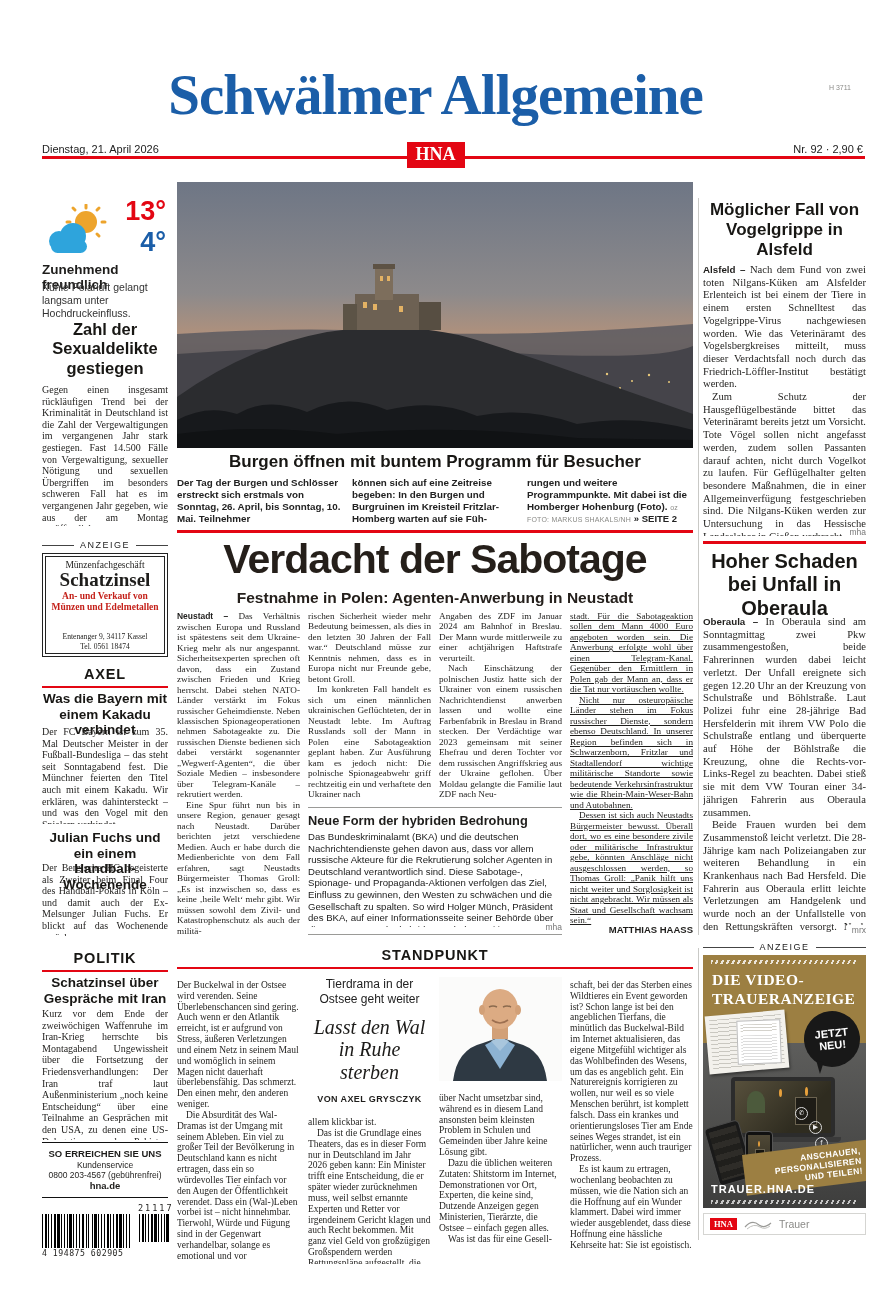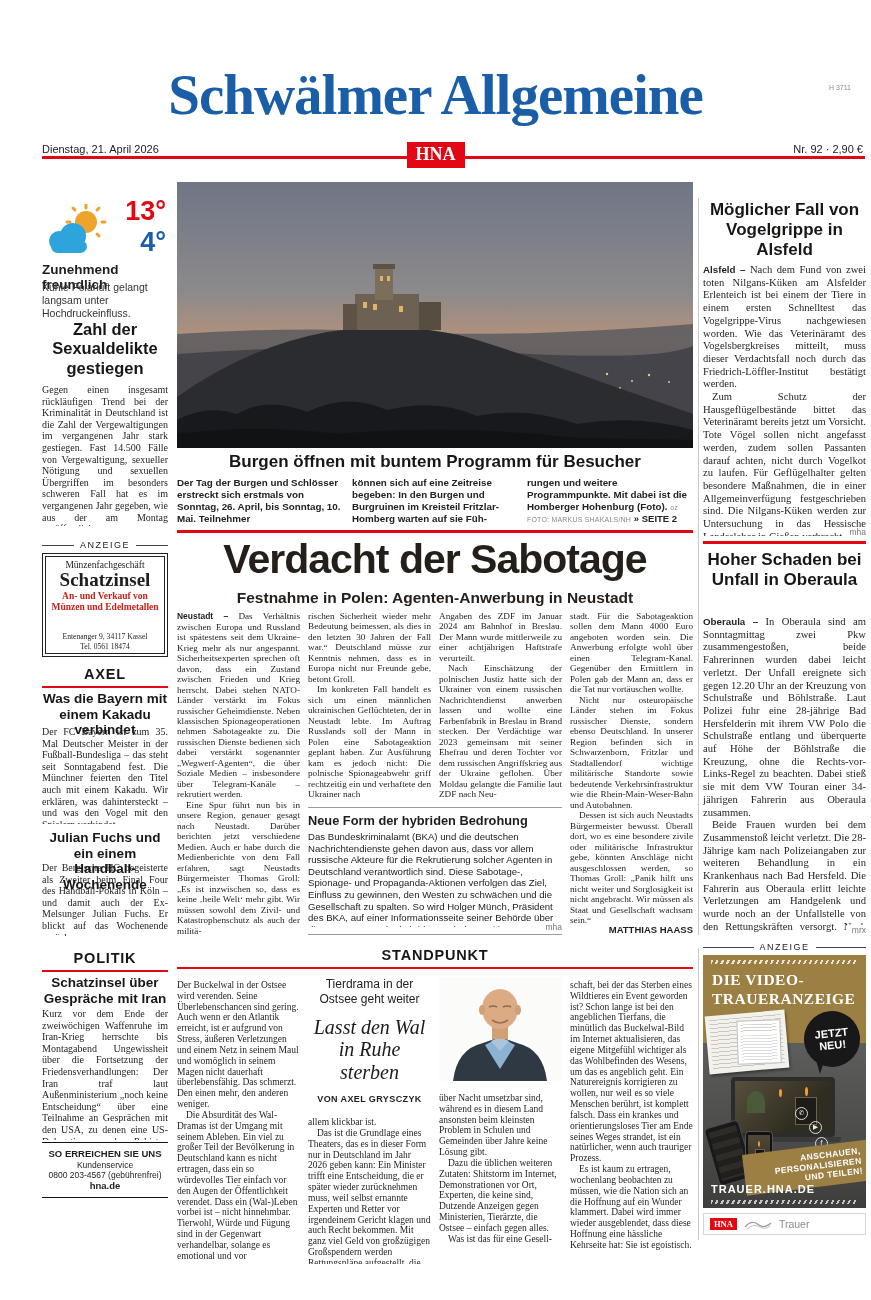--- a/index.html
+++ b/index.html
@@ -168,21 +168,21 @@
       <p class="ind">Eine Spur führt nun bis in unsere Region, genauer gesagt nach Neustadt. Darüber berichten jetzt verschiedene Medien. Auch er habe durch die Medienberichte von dem Fall erfahren, sagt Neustadts Bürgermeister Thomas Groll: „Es ist inzwischen so, dass es keine ‚heile Welt‘ mehr gibt. Wir müssen sowohl dem Zivil- und Katastrophenschutz als auch der militä-</p>
     </div>
     <div class="abs btc" style="left:131px;top:0;width:123px;height:192px;">
       <p>rischen Sicherheit wieder mehr Bedeutung beimessen, als dies in den letzten 30 Jahren der Fall war.“ Deutschland müsse zur Kenntnis nehmen, dass es in Europa nicht nur Freunde gebe, betont Groll.</p>
       <p class="ind">Im konkreten Fall handelt es sich um einen männlichen ukrainischen Geflüchteten, der in Neustadt lebte. Im Auftrag Russlands soll der Mann in Polen eine Sabotageaktion geplant haben. Zur Ausführung kam es jedoch nicht: Die polnische Spionageabwehr griff rechtzeitig ein und verhaftete den Ukrainer nach</p>
     </div>
     <div class="abs btc" style="left:262px;top:0;width:123px;height:192px;">
       <p>Angaben des ZDF im Januar 2024 am Bahnhof in Breslau. Der Mann wurde mittlerweile zu einer achtjährigen Haftstrafe verurteilt.</p>
       <p class="ind">Nach Einschätzung der polnischen Justiz hatte sich der Ukrainer von einem russischen Nachrichtendienst anwerben lassen und wollte eine Farbenfabrik in Breslau in Brand stecken. Der Verdächtige war 2023 gemeinsam mit seiner Ehefrau und deren Tochter vor dem russischen Angriffskrieg aus der Ukraine geflohen. Über Moldau gelangte die Familie laut ZDF nach Neu-</p>
     </div>
-    <div class="abs btc" style="left:393px;top:0;width:123px;height:324px;">
+    <div class="abs btc" style="left:393px;top:0;width:123px;height:324px;text-decoration:underline;">
       <p>stadt. Für die Sabotageaktion sollen dem Mann 4000 Euro angeboten worden sein. Die Anwerbung erfolgte wohl über einen Telegram-Kanal. Gegenüber den Ermittlern in Polen gab der Mann an, dass er die Tat nur vortäuschen wollte.</p>
       <p class="ind">Nicht nur osteuropäische Länder stehen im Fokus russischer Dienste, sondern ebenso Deutschland. In unserer Region befinden sich in Schwarzenborn, Fritzlar und Stadtallendorf wichtige militärische Standorte sowie bedeutende Verkehrsinfrastruktur wie die Rhein-Main-Weser-Bahn und Autobahnen.</p>
       <p class="ind">Dessen ist sich auch Neustadts Bürgermeister bewusst. Überall dort, wo es eine besondere zivile oder militärische Infrastruktur gebe, könnten Anschläge nicht ausgeschlossen werden, so Thomas Groll: „Panik hilft uns nicht weiter und Sorglosigkeit ist nicht angebracht. Wir müssen als Staat und Gesellschaft wachsam sein.“</p>
       <div class="abs" style="right:0;bottom:0;background:#fff;padding-left:5px;font:bold 9.5px 'Liberation Sans',sans-serif;">MATTHIAS HAASS</div>
     </div>
 
     <div class="abs" style="left:131px;top:196px;width:254px;height:128px;border-top:1px solid #9a9a97;
          border-bottom:1px solid #9a9a97;padding-top:5px;">
       <div style="font:bold 12.8px 'Liberation Sans',sans-serif;margin-bottom:3px;">Neue Form der hybriden Bedrohung</div>
       <div style="font:9.6px/1.21 'Liberation Sans',sans-serif;color:#222;overflow:hidden;height:96px;">Das Bundeskriminalamt (BKA) und die deutschen Nachrichtendienste gehen davon aus, dass vor allem russische Akteure für die Rekrutierung solcher Agenten in Deutschland verantwortlich sind. Diese Sabotage-, Spionage- und Propaganda-Aktionen verfolgen das Ziel, Einfluss zu gewinnen, den Westen zu schwächen und die Gesellschaft zu spalten. So wird Holger Münch, Präsident des BKA, auf einer Informationsseite seiner Behörde über diese neue Form der hybriden Bedrohung zitiert.</div>
@@ -192,40 +192,46 @@
 
   <div class="abs t-center" style="left:703px;top:200px;width:163px;font-size:17px;line-height:1.17;">Möglicher Fall von Vogelgrippe in Alsfeld</div>
   <div class="abs bt11" style="left:703px;top:264px;width:163px;height:272px;position:absolute;">
     <p><span class="lead">Alsfeld –</span>
        <span>Nach dem Fund von zwei toten Nilgans-Küken am Alsfelder Erlenteich ist bei einem der Tiere in einem ersten Schnelltest das Vogelgrippe-Virus nachgewiesen worden. Wie das Veterinäramt des Vogelsbergkreises mitteilt, muss dieser Verdachtsfall noch durch das Friedrich-Löffler-Institut bestätigt werden.</span></p>
     <p class="ind">Zum Schutz der Hausgeflügelbestände bittet das Veterinäramt bereits jetzt um Vorsicht. Tote Vögel sollen nicht angefasst werden, zudem sollen Passanten darauf achten, nicht durch Vogelkot zu laufen. Für Geflügelhalter gelten besondere Maßnahmen, die in einer Allgemeinverfügung festgeschrieben sind. Die Nilgans-Küken werden zur Untersuchung in das Hessische Landeslabor in Gießen verbracht.</p>
     <div class="cr">mha</div>
   </div>
   <div class="abs red-rule" style="left:703px;top:541px;width:163px;"></div>
 
-  <div class="abs t-center" style="left:703px;top:550px;width:163px;font-size:17px;line-height:1.17;">Hoher Schaden bei Unfall in Oberaula</div>
+  <div class="abs t-center" style="left:703px;top:550px;width:163px;font-size:20px;line-height:1.17;">Hoher Schaden bei Unfall in Oberaula</div>
   <div class="abs bt11" style="left:703px;top:616px;width:163px;height:318px;">
     <p><span class="lead">Oberaula –</span>
        <span>In Oberaula sind am Sonntagmittag zwei Pkw zusammengestoßen, beide Fahrerinnen wurden dabei leicht verletzt. Der Unfall ereignete sich gegen 12.20 Uhr an der Kreuzung von Schulstraße und Böhlstraße. Laut Polizei fuhr eine 28-jährige Bad Hersfelderin mit ihrem VW Polo die Schulstraße entlang und überquerte auf Höhe der Böhlstraße die Kreuzung, ohne die Rechts-vor-Links-Regel zu beachten. Dabei stieß sie mit dem VW Touran einer 34-jährigen Fahrerin aus Oberaula zusammen.</span></p>
     <p class="ind">Beide Frauen wurden bei dem Zusammenstoß leicht verletzt. Die 28-Jährige kam nach Polizeiangaben zur weiteren Behandlung in ein Krankenhaus nach Bad Hersfeld. Die Fahrerin aus Oberaula erlitt leichte Verletzungen am Handgelenk und wurde noch an der Unfallstelle von den Rettungskräften versorgt. Nach Angaben der Polizei beträgt der Schaden am VW Polo 15.000 Euro, am VW Touran 10.000 Euro.</p>
     <div class="cr">mrx</div>
   </div>
 
   <div class="abs sec-head" style="left:42px;top:950px;width:126px;">POLITIK</div>
   <div class="abs t-center" style="left:42px;top:975px;width:126px;font-size:13.5px;line-height:1.15;">Schatzinsel über Gespräche mit Iran</div>
   <div class="abs bt10" style="left:42px;top:1008px;width:126px;height:132px;">Kurz vor dem Ende der zweiwöchigen Waffenruhe im Iran-Krieg herrschte bis Montagabend Ungewissheit über die Fortsetzung der Friedensverhandlungen: Der Iran traf laut Außenministerium „noch keine Entscheidung“ über eine Teilnahme an Gesprächen mit den USA, zu denen eine US-Delegation nach Pakistan reiste.</div>
 
   <div class="abs" style="left:42px;top:1142px;width:126px;border-top:1.5px solid #111;border-bottom:1.5px solid #111;
        text-align:center;padding:5px 0 6px;">
     <div style="font-weight:bold;font-size:9.5px;">SO ERREICHEN SIE UNS</div>
     <div style="font-size:8.5px;margin-top:1px;">Kundenservice</div>
     <div style="font-size:8.5px;">0800 203-4567 (gebührenfrei)</div>
     <div style="font-weight:bold;font-size:9.5px;">hna.de</div>
   </div>
 
+  <div class="abs" style="left:42px;top:1203px;width:130px;height:60px;">
+    <div class="abs mono" style="right:0;top:0;width:34px;text-align:center;font-size:8.5px;letter-spacing:2px;">21117</div>
+    <div class="abs bars" style="left:0;top:11px;width:88px;height:36px;"></div>
+    <div class="abs bars" style="left:97px;top:11px;width:31px;height:28px;"></div>
+    <div class="abs mono" style="left:0;top:45px;width:92px;font-size:8.2px;letter-spacing:0.5px;background:#fff;">4 194875 602905</div>
+  </div>
 
   <div class="abs sec-head" style="left:177px;top:947px;width:516px;">STANDPUNKT</div>
 
   <div class="abs" style="left:177px;top:977px;width:516px;height:315px;">
     <div class="abs bts" style="left:0;top:3px;width:123px;height:312px;">
       <p>Der Buckelwal in der Ostsee wird verenden. Seine Überlebenschancen sind gering. Auch wenn er den Atlantik erreicht, ist er aufgrund von Stress, äußeren Verletzungen und einem Netz in seinem Maul und womöglich in seinem Magen nicht dauerhaft überlebensfähig. Das schmerzt. Den einen mehr, den anderen weniger.</p>
       <p class="ind">Die Absurdität des Wal-Dramas ist der Umgang mit seinem Ableben. Ein viel zu großer Teil der Bevölkerung in Deutschland kann es nicht ertragen, dass ein so würdevolles Tier einfach vor den Augen der Öffentlichkeit verendet. Dass ein (Wal-)Leben vorbei ist – nicht hinnehmbar. Tierwohl, Würde und Fügung sind in der Gegenwart verhandelbar, solange es emotional und vor</p>
     </div>
     <div class="abs" style="left:131px;top:0;width:123px;height:315px;">
       <div style="font-size:12px;line-height:1.25;text-align:center;color:#222;">Tierdrama in der Ostsee geht weiter</div>

